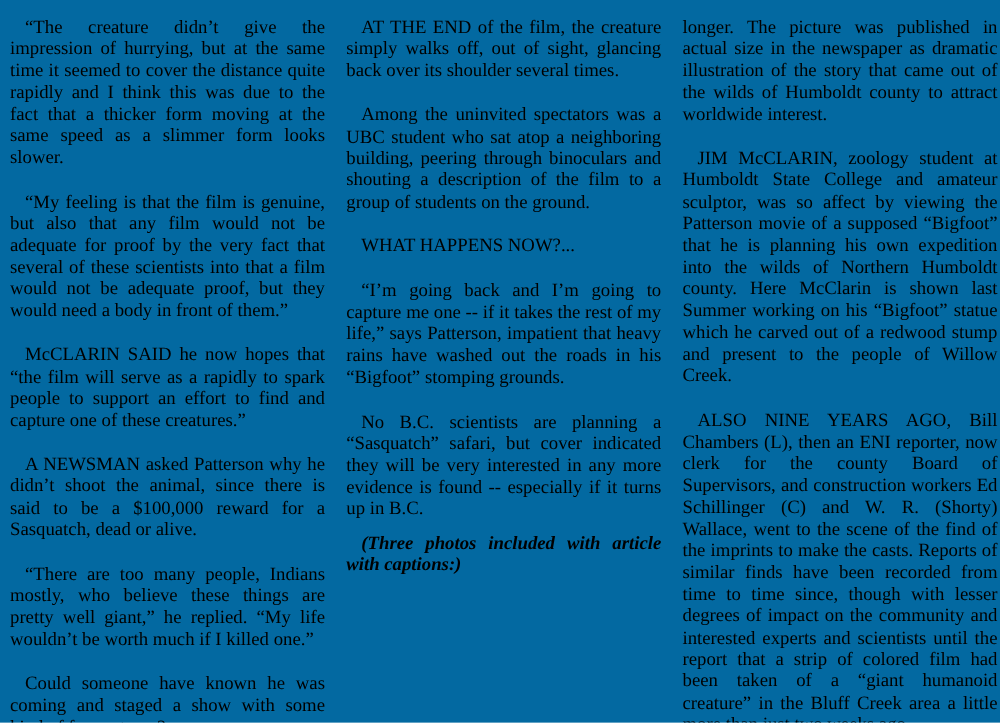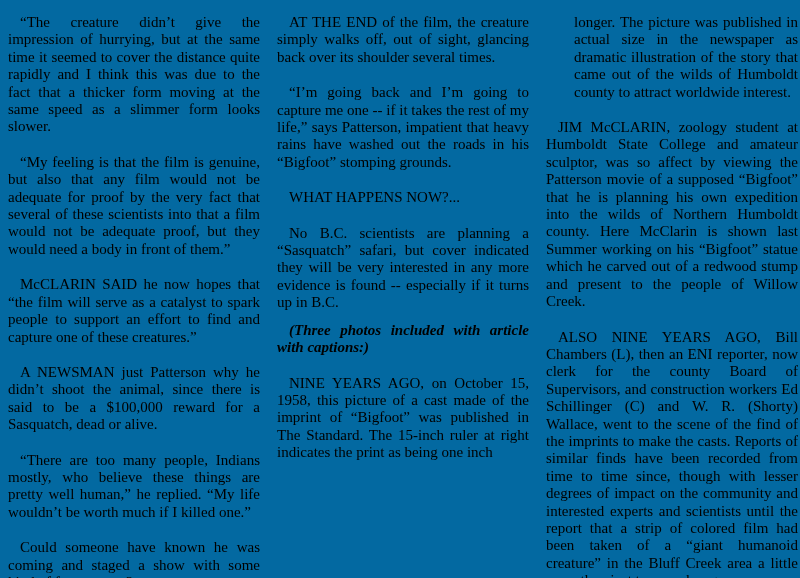--- a/index.html
+++ b/index.html
@@ -32,51 +32,50 @@
   }
   .col p {
     margin: 0;
     text-indent: 12px;
   }
   .col p + p {
     margin-top: 18px;
   }
   .col p.no-indent {
     text-indent: 0;
-    margin-left: 28px;
   }
   .col p.bold {
     font-weight: bold;
   }
   .col p.gap-before {
     margin-top: 10px;
     font-style: italic;
   }
 </style>
 </head>
 <body>
 
 <div class="page">
 
   <div class="col">
     <p>“The creature didn’t give the impression of hurrying, but at the same time it seemed to cover the distance quite rapidly and I think this was due to the fact that a thicker form moving at the same speed as a slimmer form looks slower.</p>
     <p>“My feeling is that the film is genuine, but also that any film would not be adequate for proof by the very fact that several of these scientists into that a film would not be adequate proof, but they would need a body in front of them.”</p>
-    <p>McCLARIN SAID he now hopes that “the film will serve as a catalyst to spark people to support an effort to find and capture one of these creatures.”</p>
-    <p>A NEWSMAN just Patterson why he didn’t shoot the animal, since there is said to be a $100,000 reward for a Sasquatch, dead or alive.</p>
-    <p>“There are too many people, Indians mostly, who believe these things are pretty well human,” he replied. “My life wouldn’t be worth much if I killed one.”</p>
+    <p>McCLARIN SAID he now hopes that “the film will serve as a rapidly to spark people to support an effort to find and capture one of these creatures.”</p>
+    <p>A NEWSMAN asked Patterson why he didn’t shoot the animal, since there is said to be a $100,000 reward for a Sasquatch, dead or alive.</p>
+    <p>“There are too many people, Indians mostly, who believe these things are pretty well giant,” he replied. “My life wouldn’t be worth much if I killed one.”</p>
     <p>Could someone have known he was coming and staged a show with some kind of fur costume?</p>
   </div>
 
   <div class="col">
     <p>AT THE END of the film, the creature simply walks off, out of sight, glancing back over its shoulder several times.</p>
+    <p>Among the uninvited spectators was a UBC student who sat atop a neighboring building, peering through binoculars and shouting a description of the film to a group of students on the ground.</p>
+    <p>WHAT HAPPENS NOW?...</p>
     <p>“I’m going back and I’m going to capture me one -- if it takes the rest of my life,” says Patterson, impatient that heavy rains have washed out the roads in his “Bigfoot” stomping grounds.</p>
-    <p>WHAT HAPPENS NOW?...</p>
     <p>No B.C. scientists are planning a “Sasquatch” safari, but cover indicated they will be very interested in any more evidence is found -- especially if it turns up in B.C.</p>
     <p class="bold gap-before">(Three photos included with article with captions:)</p>
-    <p>NINE YEARS AGO, on October 15, 1958, this picture of a cast made of the imprint of “Bigfoot” was published in The Standard. The 15-inch ruler at right indicates the print as being one inch</p>
   </div>
 
   <div class="col">
     <p class="no-indent">longer. The picture was published in actual size in the newspaper as dramatic illustration of the story that came out of the wilds of Humboldt county to attract worldwide interest.</p>
     <p>JIM McCLARIN, zoology student at Humboldt State College and amateur sculptor, was so affect by viewing the Patterson movie of a supposed “Bigfoot” that he is planning his own expedition into the wilds of Northern Humboldt county. Here McClarin is shown last Summer working on his “Bigfoot” statue which he carved out of a redwood stump and present to the people of Willow Creek.</p>
     <p>ALSO NINE YEARS AGO, Bill Chambers (L), then an ENI reporter, now clerk for the county Board of Supervisors, and construction workers Ed Schillinger (C) and W. R. (Shorty) Wallace, went to the scene of the find of the imprints to make the casts. Reports of similar finds have been recorded from time to time since, though with lesser degrees of impact on the community and interested experts and scientists until the report that a strip of colored film had been taken of a “giant humanoid creature” in the Bluff Creek area a little more than just two weeks ago.</p>
     <p class="bold gap-before">Thanks to Daniel Perez for this article.</p>
   </div>
 
 </div>

